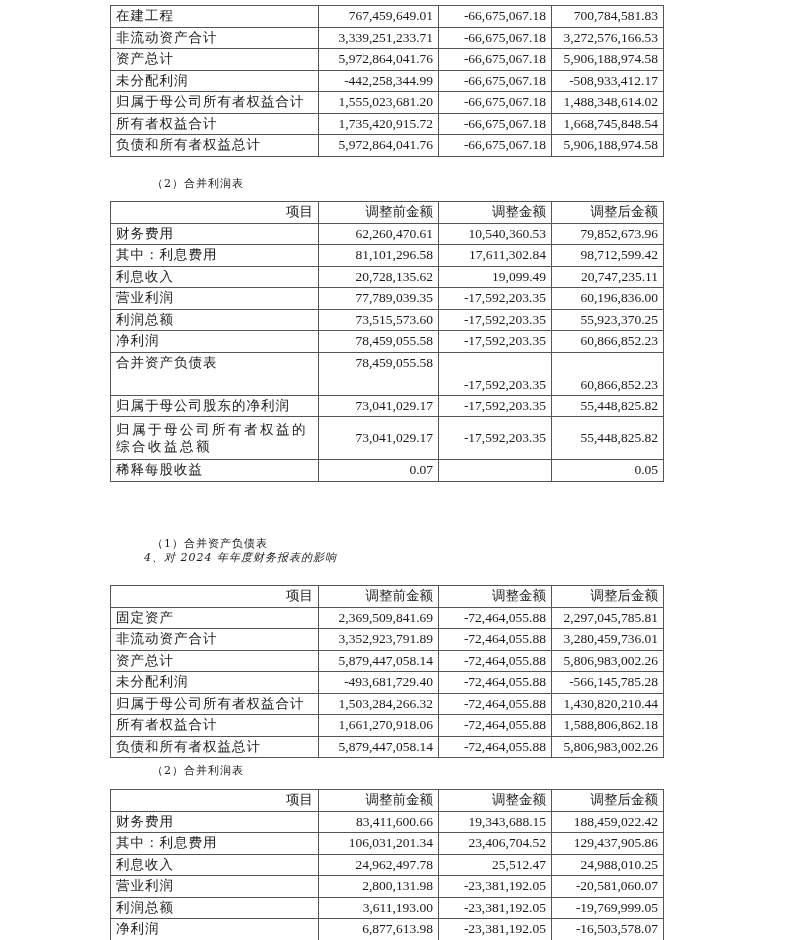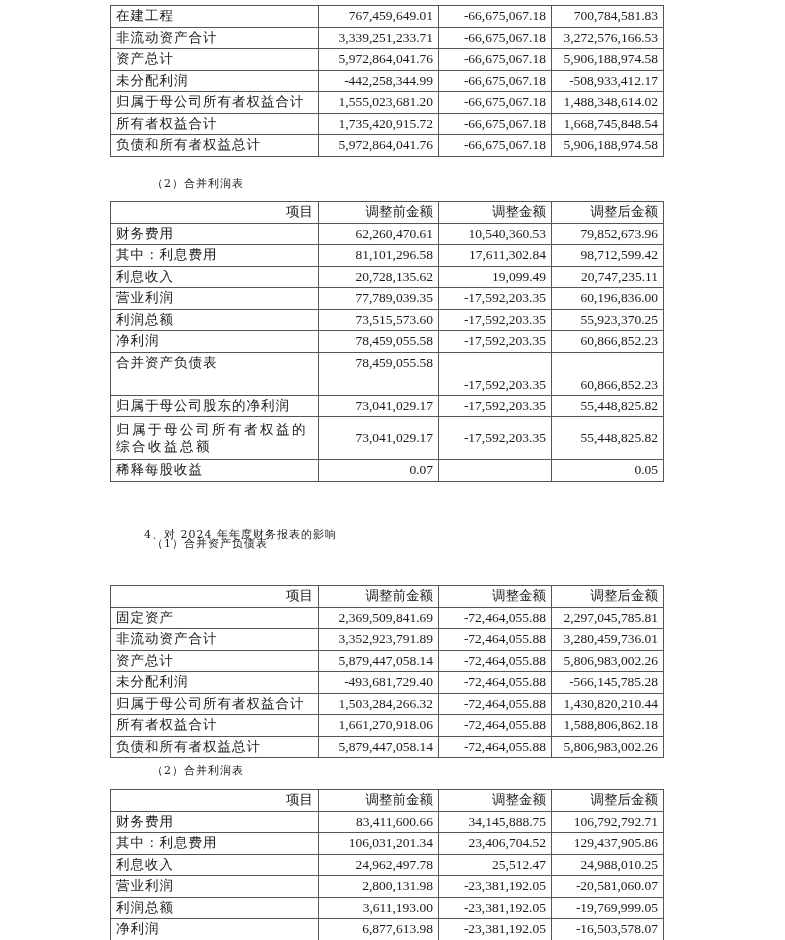--- a/index.html
+++ b/index.html
@@ -169,21 +169,21 @@
       </tr>
       <tr>
         <td class="label">稀释每股收益</td>
         <td class="num">0.07</td>
         <td class="num"></td>
         <td class="num">0.05</td>
       </tr>
     </tbody>
   </table>
 
-  <div class="heading" style="left:144px; top:527px;">4、对 2024 年年度财务报表的影响</div>
+  <div class="heading" style="left:144px; top:550px;font-style:italic;">4、对 2024 年年度财务报表的影响</div>
   <div class="heading" style="left:152px; top:536px;">（1）合并资产负债表</div>
 
   <table class="fin" style="top:585px;">
     <colgroup>
         <col class="c0">
         <col class="c1">
         <col class="c2">
         <col class="c3">
       </colgroup>
     <thead>
@@ -254,22 +254,22 @@
         <th>项目</th>
         <th>调整前金额</th>
         <th>调整金额</th>
         <th>调整后金额</th>
       </tr>
     </thead>
     <tbody>
       <tr>
         <td class="label">财务费用</td>
         <td class="num">83,411,600.66</td>
-        <td class="num">34,145,888.75</td>
-        <td class="num">106,792,792.71</td>
+        <td class="num">19,343,688.15</td>
+        <td class="num">188,459,022.42</td>
       </tr>
       <tr>
         <td class="label">其中：利息费用</td>
         <td class="num">106,031,201.34</td>
         <td class="num">23,406,704.52</td>
         <td class="num">129,437,905.86</td>
       </tr>
       <tr>
         <td class="label">利息收入</td>
         <td class="num">24,962,497.78</td>

